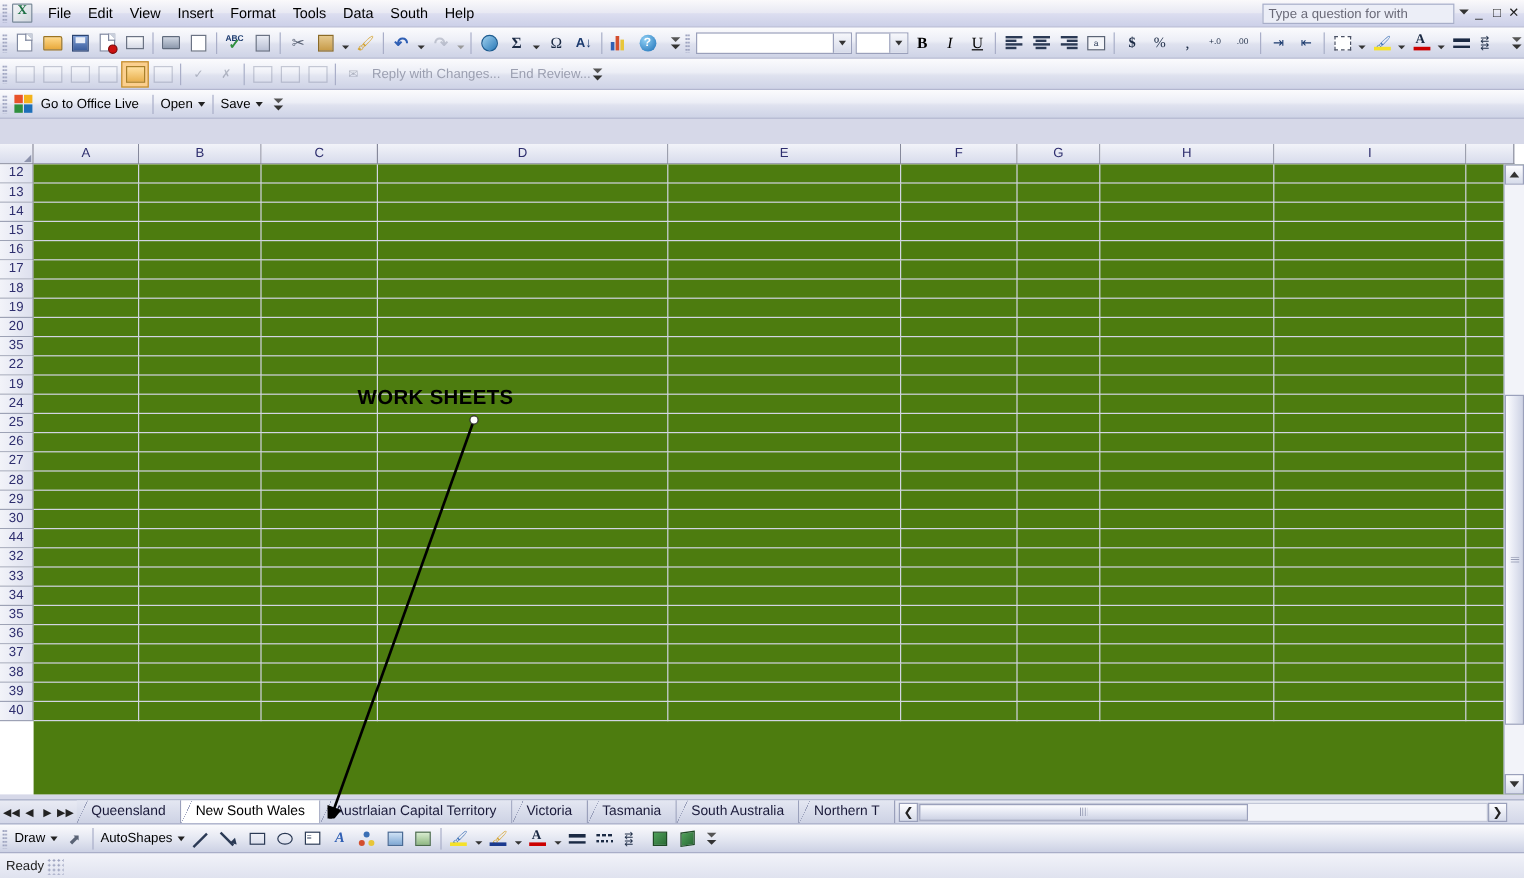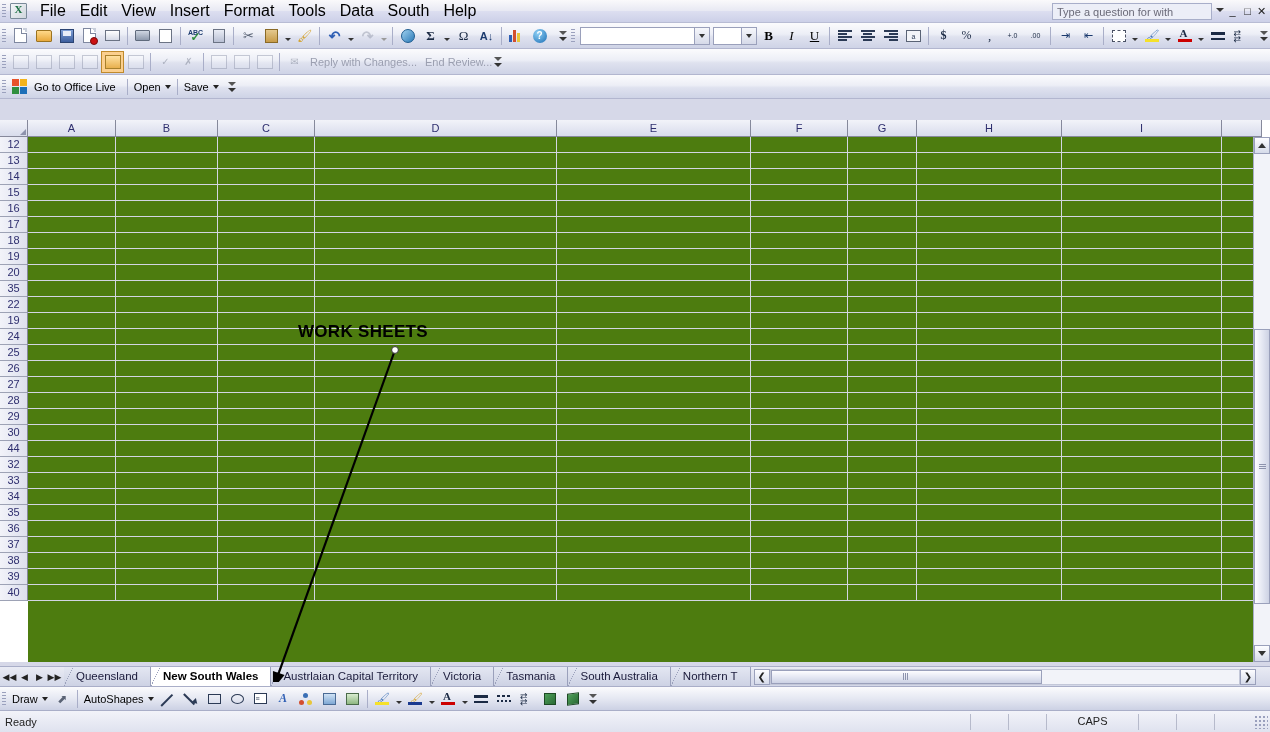--- a/index.html
+++ b/index.html
@@ -31,21 +31,21 @@
     background: linear-gradient(135deg,#f4f6f8,#cfd6dd);
     border: 1px solid #7a8a99; border-radius: 1px;
     position: relative; flex: none;
   }
   .xl-logo:after {
     content: "X"; position: absolute; left: 0; right: 0; top: -1px;
     text-align: center; font-size: 11px; font-weight: bold;
     color: #1d7044; font-family: "Liberation Serif", serif;
   }
   .menu-item {
-    padding: 3px 7px 4px 7px; font-size: 16px; color: #000;
+    padding: 3px 7px 4px 7px; font-size: 12px; color: #000;
     cursor: default; white-space: nowrap;
   }
   .help-box {
     position: absolute; right: 58px; top: 3px;
     width: 160px; height: 17px;
     background: #eceef7; border: 1px solid #a8aec9;
     font-size: 11px; color: #6a6a78;
     padding: 1px 4px; line-height: 15px;
   }
   .help-arrow {
@@ -270,21 +270,21 @@
     border-right: 1px solid #9aa0bb;
     cursor: default; white-space: nowrap;
     transform: skewX(0deg);
     position: relative;
   }
   .tab:before{
     content:""; position:absolute; left:0; top:0; bottom:0; width:9px;
     background: linear-gradient(to bottom right, transparent 49%, #9aa0bb 49%, #9aa0bb 52%, transparent 52%);
   }
   .tab.active {
-    background: #ffffff; font-weight: bold; color: #000;
+    background: #ffffff; font-weight: normal; color: #000;
   }
   .hscroll-area { flex: 1; display: flex; align-items: center; padding-left: 3px; }
   .hs-btn {
     width: 16px; height: 16px; background: linear-gradient(to bottom,#fdfdff,#d6dbea);
     border: 1px solid #9aa0bb; display:flex;align-items:center;justify-content:center;
     font-size:10px; color:#222; flex:none;
   }
   .hs-track { flex: 1; height: 16px; background:#f2f3f9; border:1px solid #c3c7d8; position: relative; margin: 0 0px;}
   .hs-thumb {
     position:absolute; top:0; bottom:0;
@@ -1159,23 +1159,15 @@
         <span class="cube3d2"></span>
       </div>
     <div class="tb-overflow" style="margin-left:2px">
         <span class="c1"></span>
         <span class="c2"></span>
       </div>
   </div>
 
   <div class="status-bar">
     <div class="status-left">Ready</div>
-    <div class="status-cells">
-      <div class="st-cell"></div>
-      <div class="st-cell"></div>
-      <div class="st-cell caps">CAPS</div>
-      <div class="st-cell"></div>
-      <div class="st-cell"></div>
-      <div class="st-cell"></div>
-    </div>
     <div class="grip-br"></div>
   </div>
 </div>
 
 </body></html>

